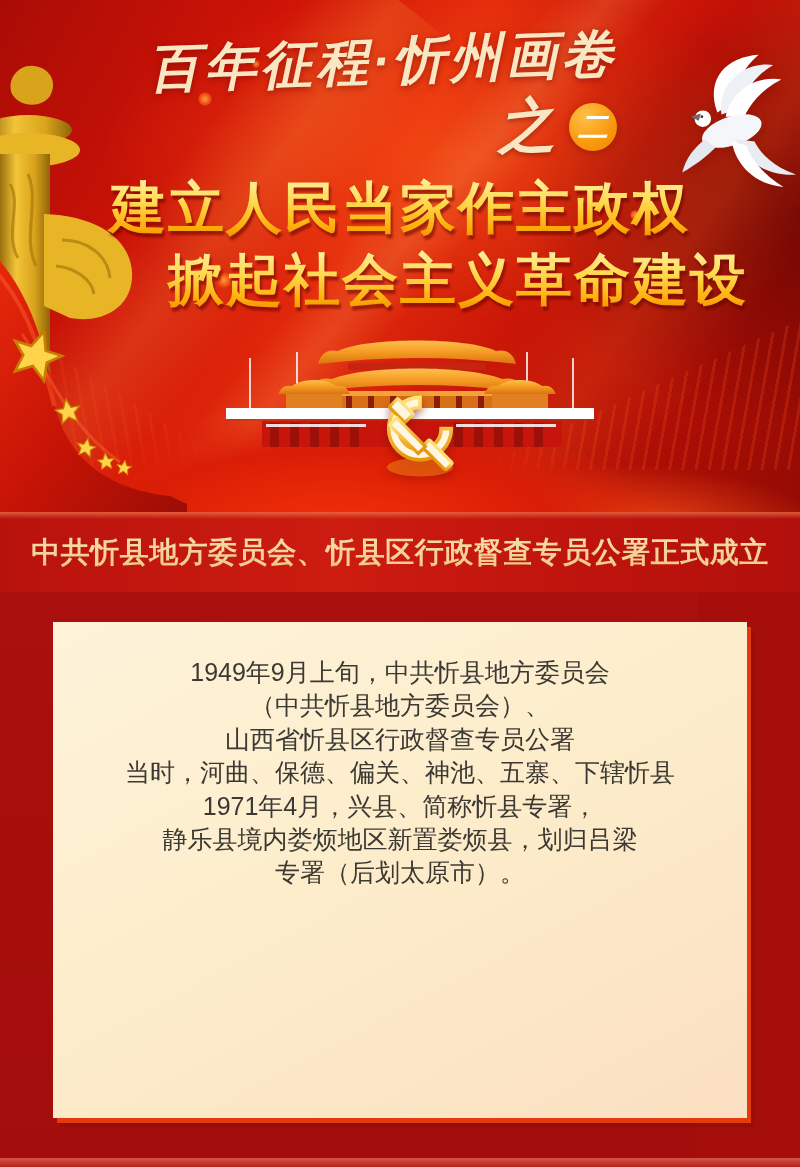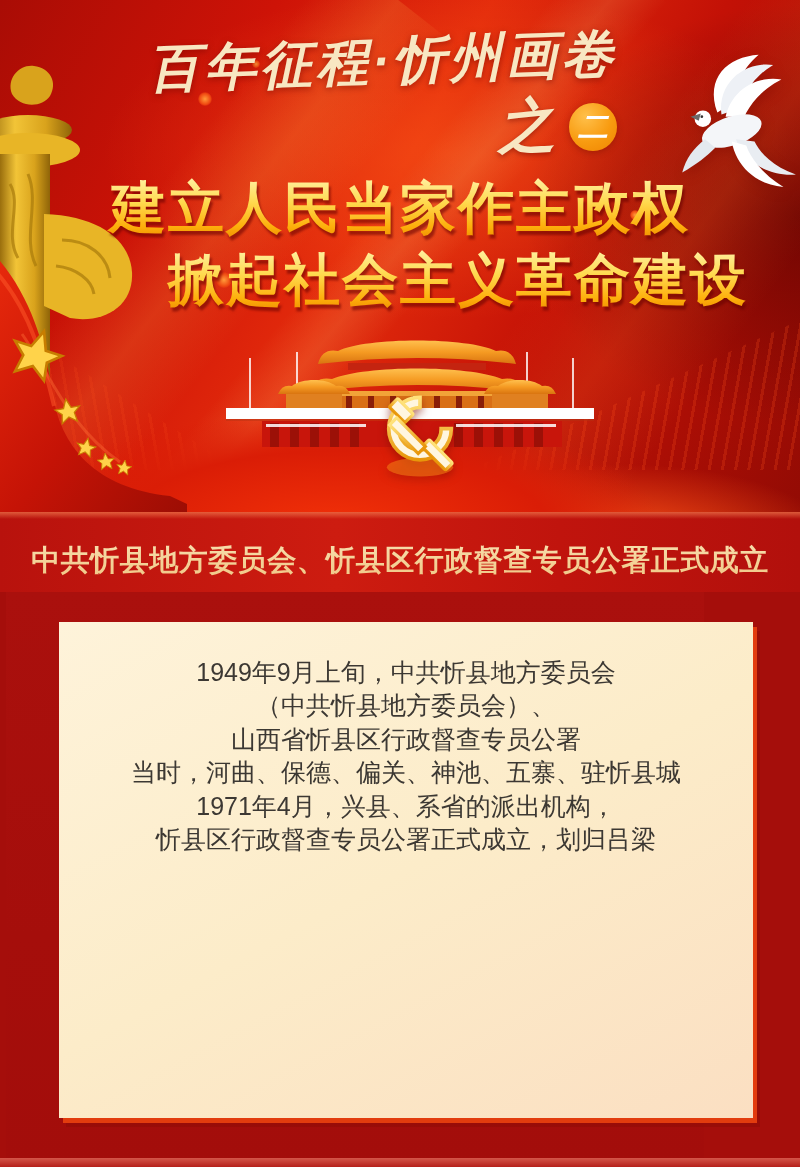--- a/index.html
+++ b/index.html
@@ -74,31 +74,30 @@
   .dove{position:absolute;left:645px;top:48px;width:155px;height:160px;filter:drop-shadow(2px 4px 6px rgba(120,10,0,.4));}
 
   
   .banner{
     position:absolute;left:0;top:512px;width:800px;height:80px;
     background:linear-gradient(90deg,#b8120d 0%,#cd1c10 42%,#c0140d 70%,#b2100c 100%);
   }
   .banner::before{content:"";position:absolute;left:0;top:0;width:800px;height:7px;
     background:linear-gradient(180deg,rgba(255,150,95,.55),rgba(255,150,95,0));}
   .banner-text{
-    margin:8px;height:80px;line-height:80px;text-align:center;white-space:nowrap;
+    margin:0;height:80px;line-height:80px;text-align:center;white-space:nowrap;
     font-size:29px;font-weight:700;letter-spacing:.5px;
     background:linear-gradient(180deg,#f8e2b4 20%,#efc27c 85%);
     -webkit-background-clip:text;background-clip:text;color:#f2cd96;-webkit-text-fill-color:transparent;
   }
 
   
   .content-section{
     position:absolute;left:0;top:592px;width:698px;height:575px;
     background:linear-gradient(180deg,#aa100d 0%,#a50e0b 60%,#a30d0b 100%);
-    margin-left:6px;
   }
   .content-box{
     position:absolute;left:53px;top:30px;width:694px;height:496px;box-sizing:border-box;
     padding:34px 12px 0 12px;
     background:linear-gradient(152deg,#fef3da 0%,#fcecc9 50%,#fbdfc2 100%);
     box-shadow:4px 5px 0 #e23c0e, 7px 9px 0 rgba(120,10,0,.25);
   }
   .article-line{
     margin:0;text-align:center;font-size:25px;line-height:33.4px;
     color:#3c3833;font-weight:500;white-space:nowrap;
@@ -254,20 +253,21 @@
 
   <section class="banner">
     <h2 class="banner-text">中共忻县地方委员会、忻县区行政督查专员公署正式成立</h2>
   </section>
 
   <section class="content-section">
     <div class="content-box">
       <p class="article-line">1949年9月上旬，中共忻县地方委员会</p>
       <p class="article-line">（中共忻县地方委员会）、</p>
       <p class="article-line">山西省忻县区行政督查专员公署</p>
-      <p class="article-line">当时，河曲、保德、偏关、神池、五寨、驻忻县城</p>
-      <p class="article-line">1971年4月，兴县、系省的派出机构，</p>
-      <p class="article-line">忻县区行政督查专员公署正式成立，划归吕梁</p>
+      <p class="article-line">当时，河曲、保德、偏关、神池、五寨、下辖忻县</p>
+      <p class="article-line">1971年4月，兴县、简称忻县专署，</p>
+      <p class="article-line">静乐县境内娄烦地区新置娄烦县，划归吕梁</p>
+      <p class="article-line">专署（后划太原市）。</p>
     </div>
   </section>
 
   <div class="bottom-edge"></div>
 </div>
 
 </body></html>

